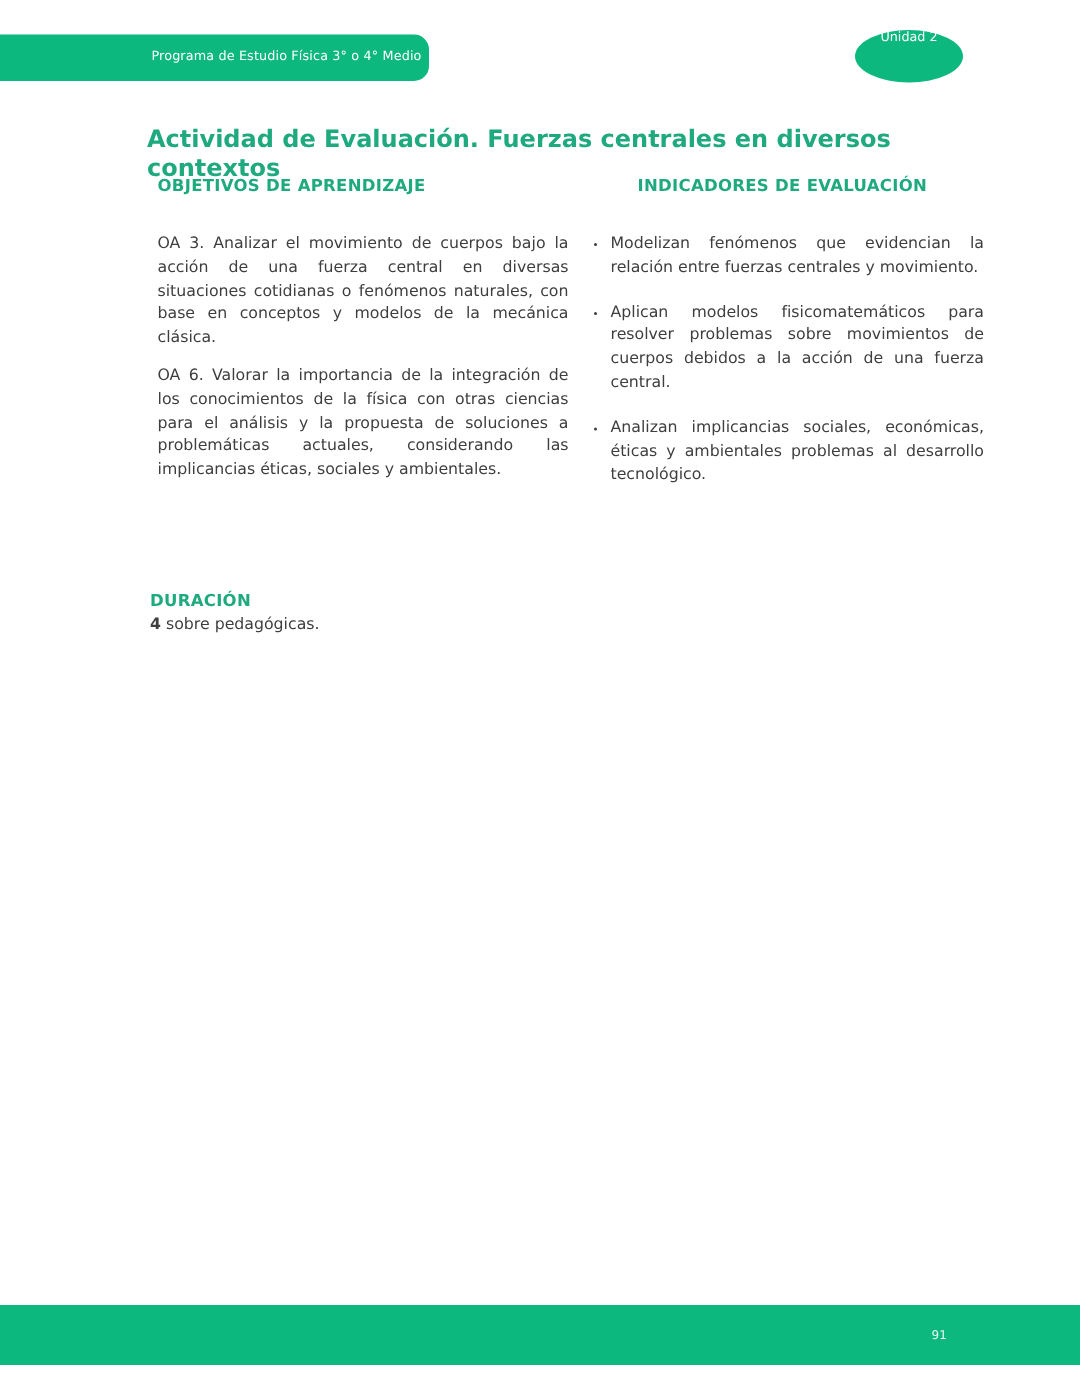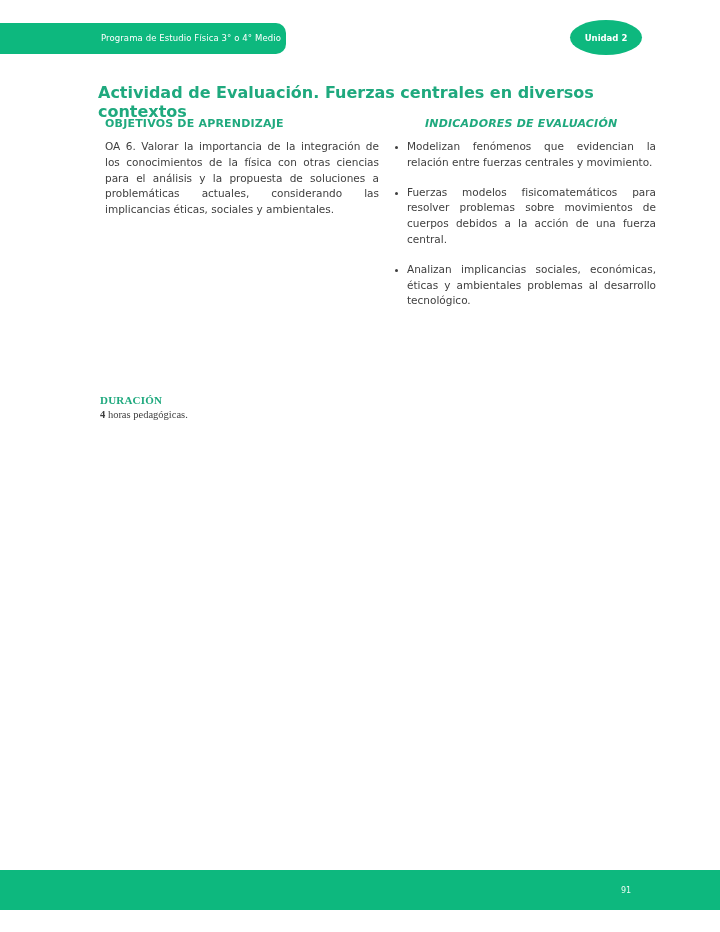--- a/index.html
+++ b/index.html
@@ -28,58 +28,58 @@
     border-radius:0 10px 10px 0;
     color:#ffffff;font-size:8.5px;line-height:31px;
     padding-left:96px;text-align:center;
     letter-spacing:.1px;
   }
   .unit-pill{
     position:absolute;left:570px;top:20px;width:72px;height:35px;
     background:var(--green-fill);
     border-radius:50%;
     color:#ffffff;font-size:8.5px;
-    display:flex;align-items:center;justify-content:center;font-weight:bold;
+    display:flex;justify-content:center;
   }
 
   
   .doc-title{
     position:absolute;left:98px;top:83px;width:560px;
     color:var(--green-text);
     font-size:16px;font-weight:bold;
   }
 
   
   .col{position:absolute;top:117px;}
   .col-heading{
     color:var(--green-text);
     font-size:11px;font-weight:bold;letter-spacing:.2px;
-    margin-bottom:9px;white-space:nowrap;
+    margin-bottom:25px;white-space:nowrap;
   }
   .col-objectives{left:105px;width:274px;}
   .col-indicators{left:390px;width:266px;}
-  .col-indicators .col-heading{margin-left:35px;font-style:italic;}
+  .col-indicators .col-heading{margin-left:35px;}
   .col-objectives p{
     font-size:10.5px;line-height:15.8px;
     text-align:justify;
     margin:0 0 9px 0;
   }
   .col-indicators ul{
     list-style:disc outside;
     padding-left:17px;
   }
   .col-indicators li{
     font-size:10.5px;line-height:15.8px;
     text-align:justify;
     margin:0 0 14px 0;
   }
   .col-indicators li::marker{color:var(--body-text);font-size:9px;}
 
   
-  .duration{position:absolute;left:100px;top:394px;font-family:Liberation Serif, serif;}
+  .duration{position:absolute;left:100px;top:394px;}
   .duration-heading{
     color:var(--green-text);
     font-size:11px;font-weight:bold;letter-spacing:.2px;
   }
   .duration-value{font-size:10.5px;margin-top:3px;}
   .duration-value b{font-weight:bold;}
 
   
   .footer-bar{
     position:absolute;left:0;top:870px;width:720px;height:40px;
@@ -106,34 +106,35 @@
   </div>
 
   <div class="unit-pill">
     <span>Unidad 2</span>
   </div>
 
   <h1 class="doc-title">Actividad de Evaluación. Fuerzas centrales en diversos contextos</h1>
 
   <section class="col col-objectives">
     <h2 class="col-heading">OBJETIVOS DE APRENDIZAJE</h2>
+    <p>OA 3. Analizar el movimiento de cuerpos bajo la acción de una fuerza central en diversas situaciones cotidianas o fenómenos naturales, con base en conceptos y modelos de la mecánica clásica.</p>
     <p>OA 6. Valorar la importancia de la integración de los conocimientos de la física con otras ciencias para el análisis y la propuesta de soluciones a problemáticas actuales, considerando las implicancias éticas, sociales y ambientales.</p>
   </section>
 
   <section class="col col-indicators">
     <h2 class="col-heading">INDICADORES DE EVALUACIÓN</h2>
     <ul>
       <li>Modelizan fenómenos que evidencian la relación entre fuerzas centrales y movimiento.</li>
-      <li>Fuerzas modelos fisicomatemáticos para resolver problemas sobre movimientos de cuerpos debidos a la acción de una fuerza central.</li>
+      <li>Aplican modelos fisicomatemáticos para resolver problemas sobre movimientos de cuerpos debidos a la acción de una fuerza central.</li>
       <li>Analizan implicancias sociales, económicas, éticas y ambientales problemas al desarrollo tecnológico.</li>
     </ul>
   </section>
 
   <section class="duration">
     <h2 class="duration-heading">DURACIÓN</h2>
-    <p class="duration-value"><b>4</b><span> horas pedagógicas.</span></p>
+    <p class="duration-value"><b>4</b><span> sobre pedagógicas.</span></p>
   </section>
 
   <footer class="footer-bar">
     <div class="footer-page">91</div>
   </footer>
 
 </div>
 
 </body></html>

